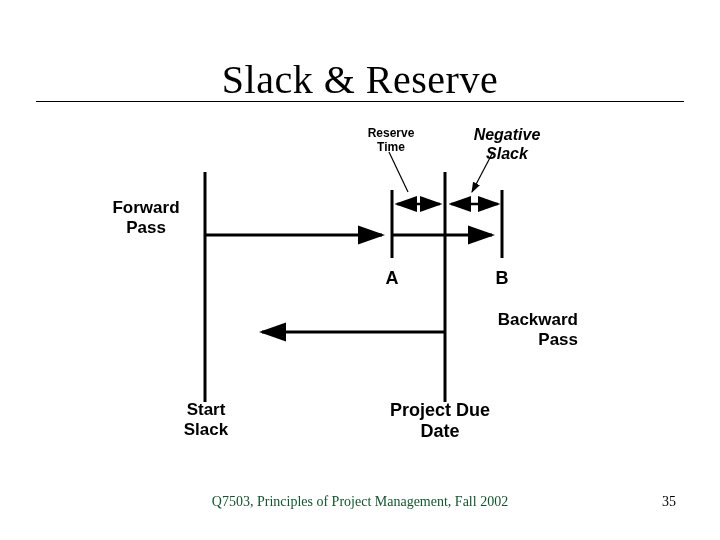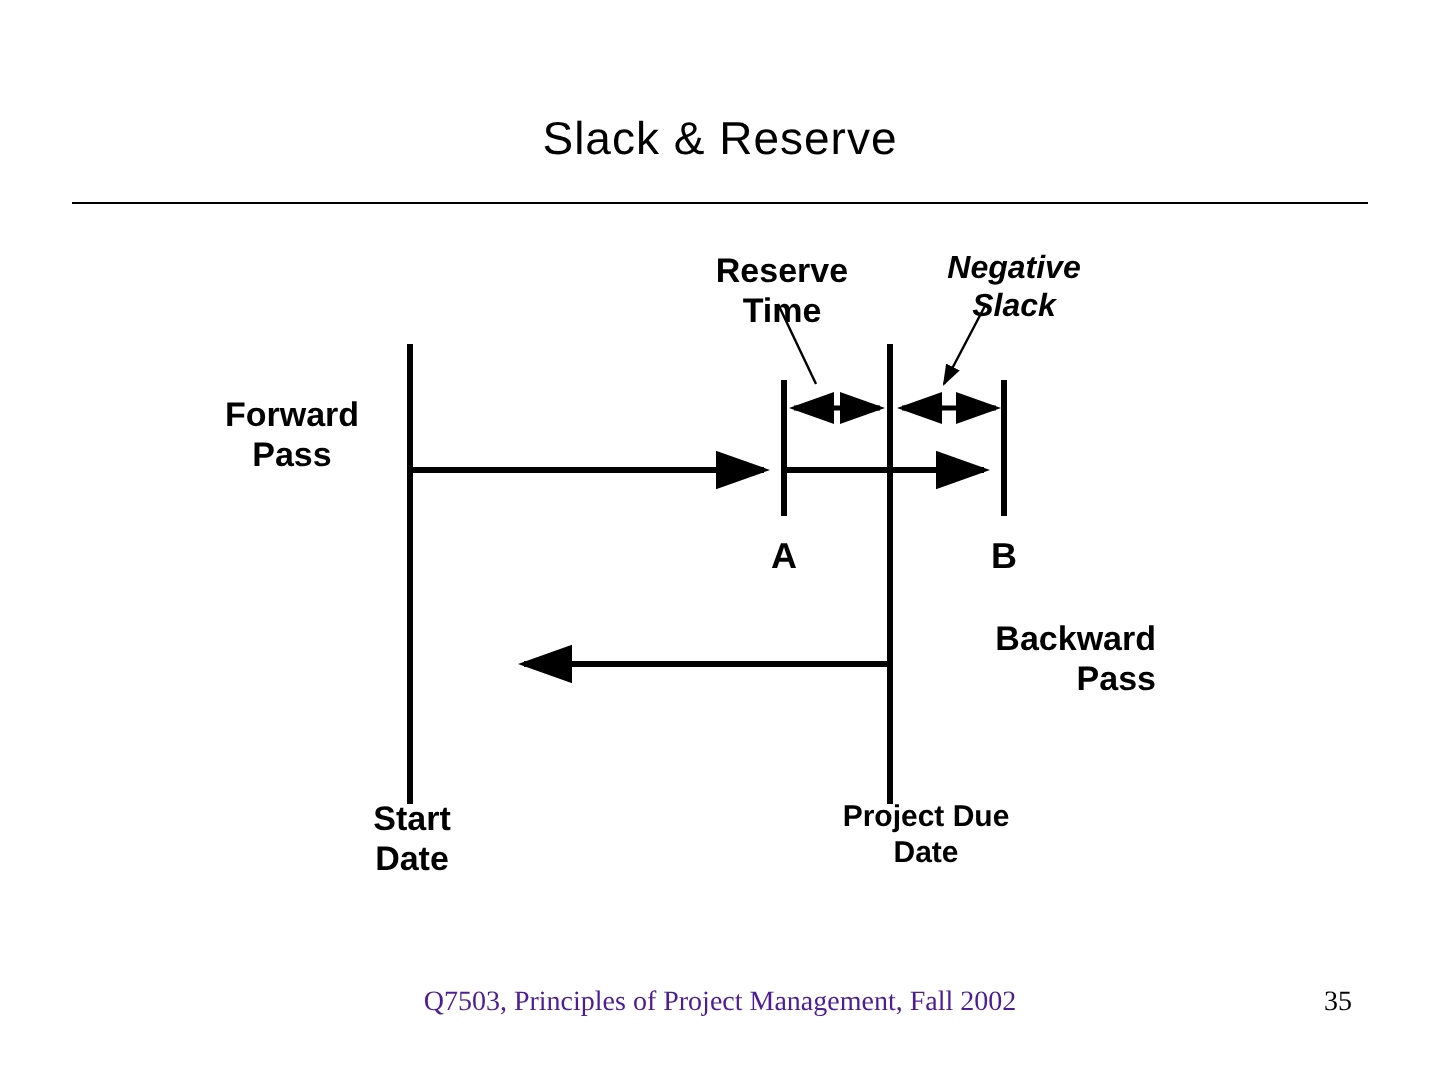--- a/index.html
+++ b/index.html
@@ -17,22 +17,22 @@
     position: relative;
     width: 720px;
     height: 540px;
   }
   .slide-title {
     position: absolute;
     top: 56px;
     left: 0;
     width: 720px;
     text-align: center;
-    font-family: Liberation Sans, sans-serif;
-    font-size: 23px;
+    font-family: Liberation Serif, serif;
+    font-size: 40px;
     color: #000000;
     letter-spacing: 0.5px;
   }
   .title-rule {
     position: absolute;
     top: 101px;
     left: 36px;
     width: 648px;
     height: 1px;
     background: #000000;
@@ -54,21 +54,21 @@
     text-align: center;
   }
   .footer {
     position: absolute;
     top: 494px;
     left: 0;
     width: 720px;
     text-align: center;
     font-family: "Liberation Serif", serif;
     font-size: 14px;
-    color: #4c1d95;
+    color: #14532d;
   }
   .page-num {
     position: absolute;
     top: 494px;
     left: 636px;
     width: 40px;
     text-align: right;
     font-family: "Liberation Serif", serif;
     font-size: 14px;
     color: #000000;
@@ -111,40 +111,40 @@
 
       <line x1="361" y1="94" x2="408" y2="94" stroke="#000000" stroke-width="2.5" marker-start="url(#arrowStart)" marker-end="url(#arrowEnd)"></line>
 
       <line x1="355" y1="222" x2="172" y2="222" stroke="#000000" stroke-width="3" marker-end="url(#arrowEnd)"></line>
 
       <line x1="299" y1="42" x2="318" y2="82" stroke="#000000" stroke-width="1.2"></line>
 
       <line x1="403" y1="42" x2="382" y2="82" stroke="#000000" stroke-width="1.2" marker-end="url(#arrowEnd)"></line>
     </svg>
 
-    <div class="lbl" style="left:246px; top:16px; width:110px; font-size:17px;">Reserve
+    <div class="lbl" style="left:246px; top:16px; width:110px; font-size:12px;">Reserve
 Time</div>
 
     <div class="lbl" style="left:362px; top:16px; width:110px; font-size:16px;font-style:italic;">Negative
 Slack</div>
 
     <div class="lbl" style="left:-5px; top:88px; width:122px; font-size:17px; text-align:center;">Forward
 Pass</div>
 
     <div class="lbl" style="left:286px; top:158px; width:32px; font-size:18px;">A</div>
 
     <div class="lbl" style="left:396px; top:158px; width:32px; font-size:18px;">B</div>
 
     <div class="lbl" style="left:358px; top:200px; width:130px; font-size:17px; text-align:right;">Backward
 Pass</div>
 
     <div class="lbl" style="left:62px; top:290px; width:108px; font-size:17px;">Start
-Date</div>
+Slack</div>
 
-    <div class="lbl" style="left:299px; top:290px; width:148px; font-size:15px;">Project Due
+    <div class="lbl" style="left:276px; top:290px; width:148px; font-size:18px;">Project Due
 Date</div>
 
   </div>
 
   <div class="footer">Q7503, Principles of Project Management, Fall 2002</div>
   <div class="page-num">35</div>
 
 </div>
 
 </body></html>

